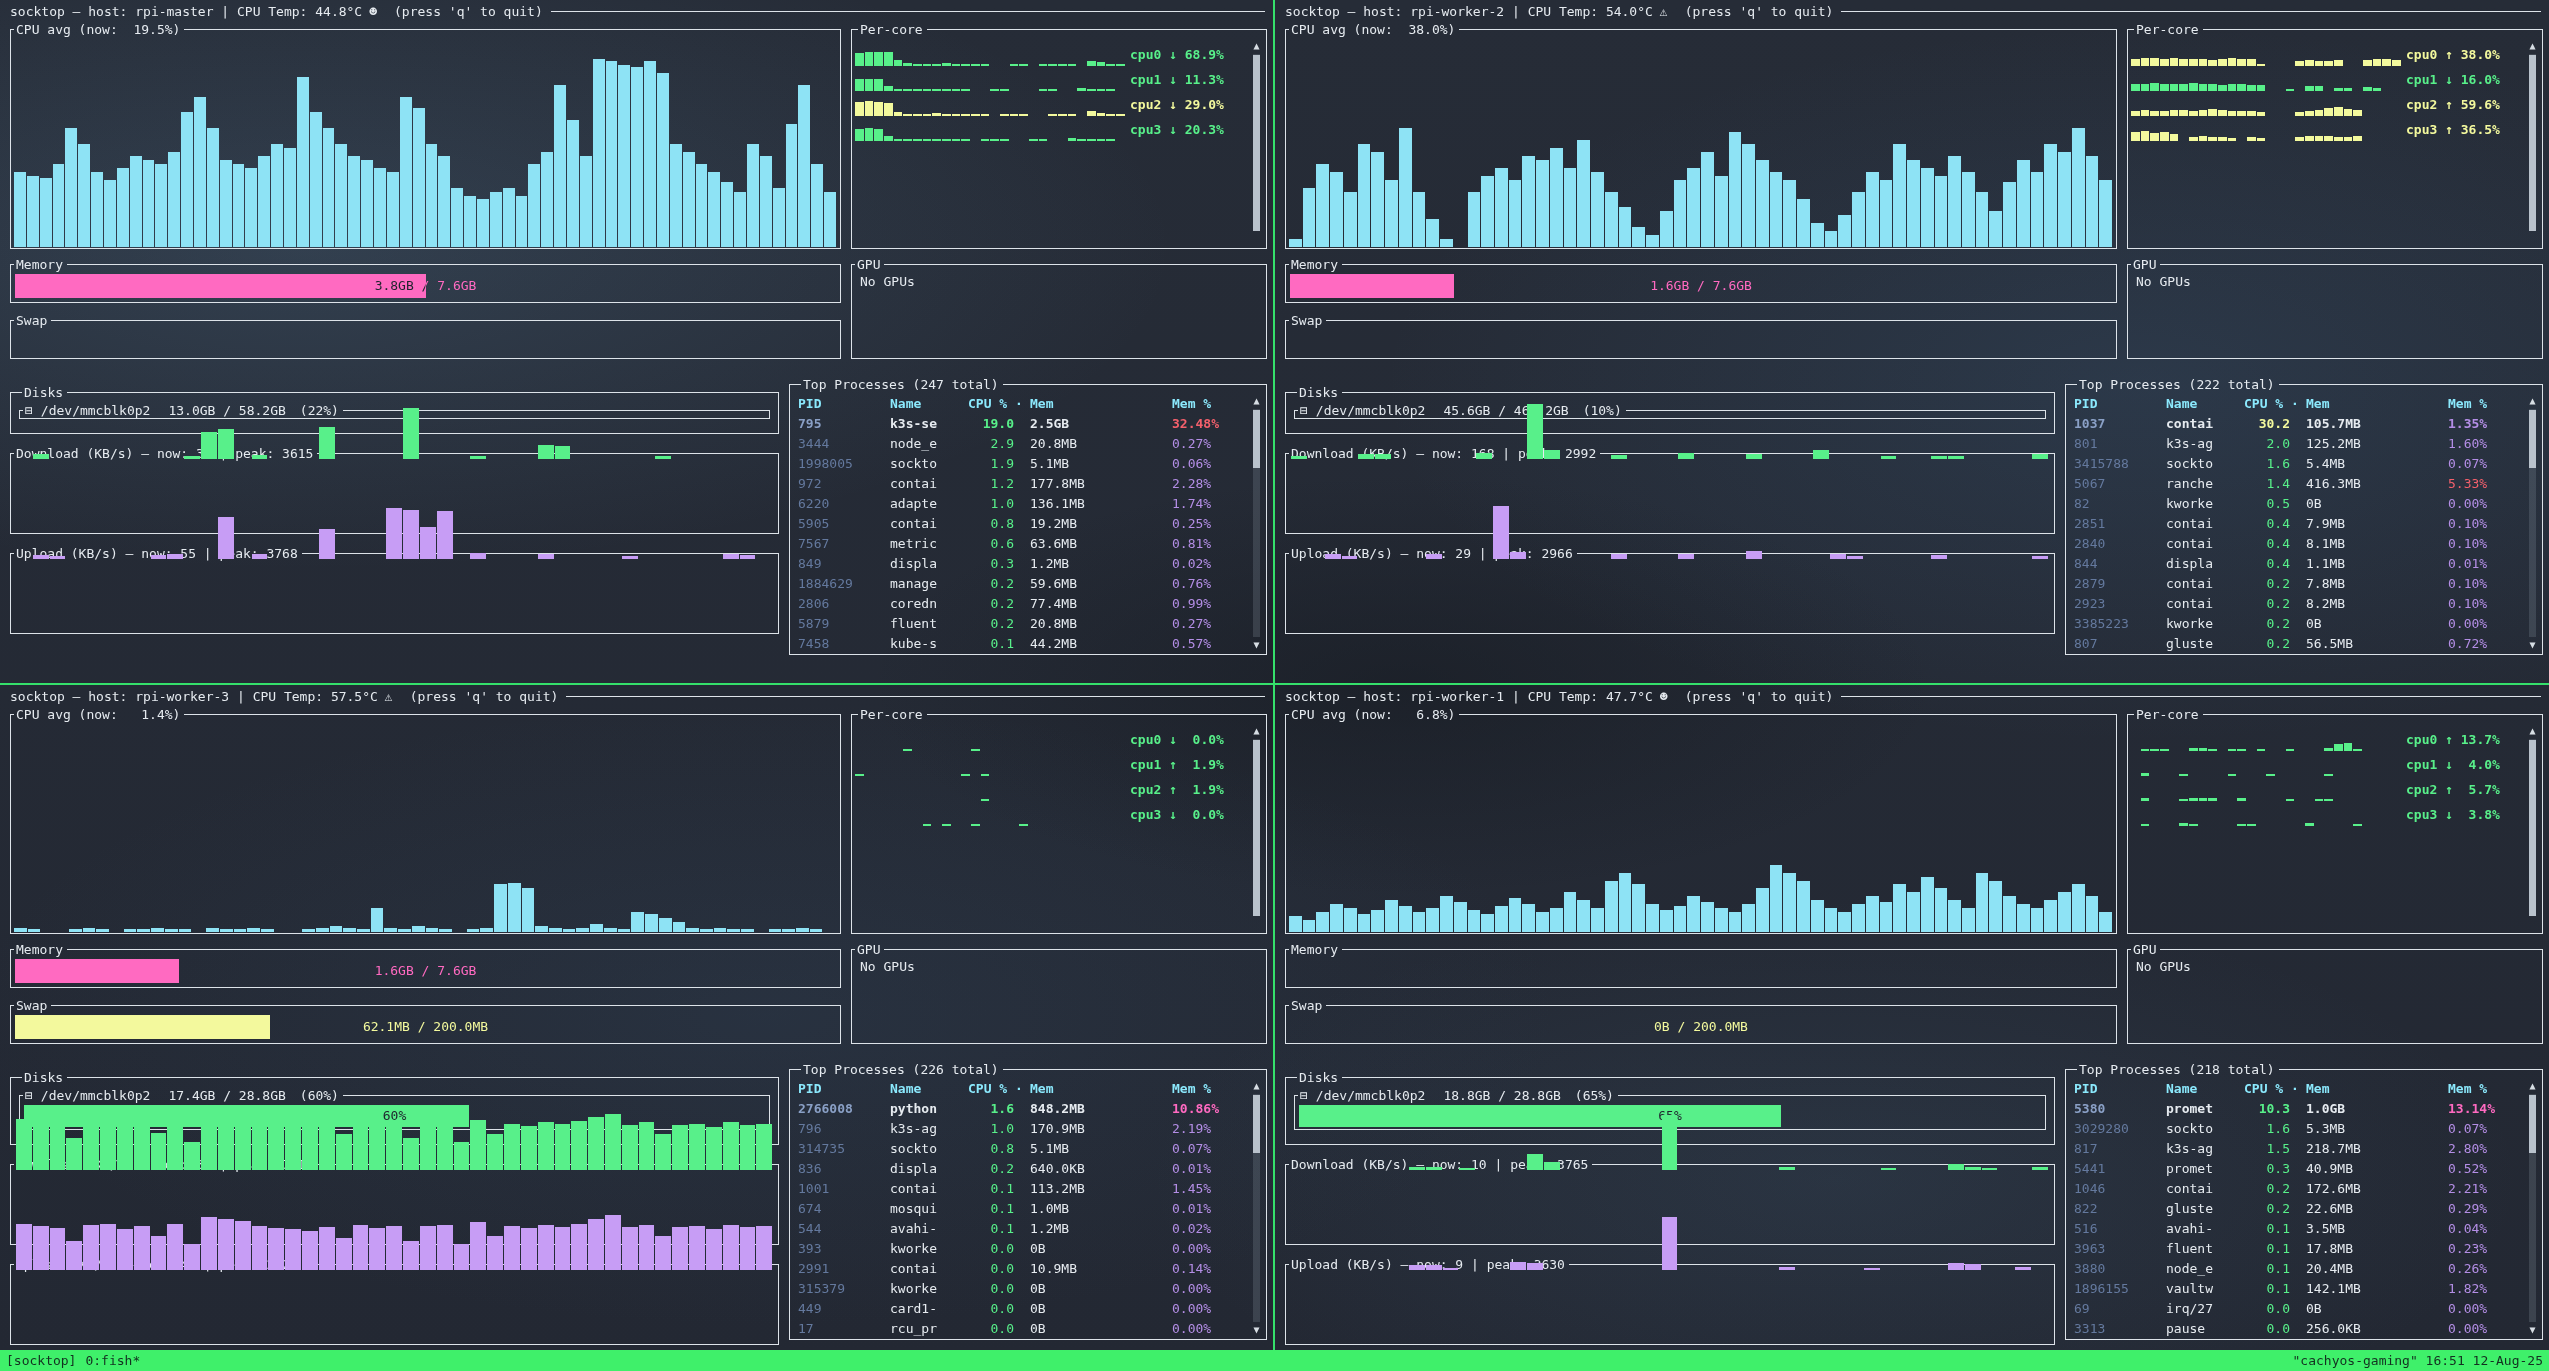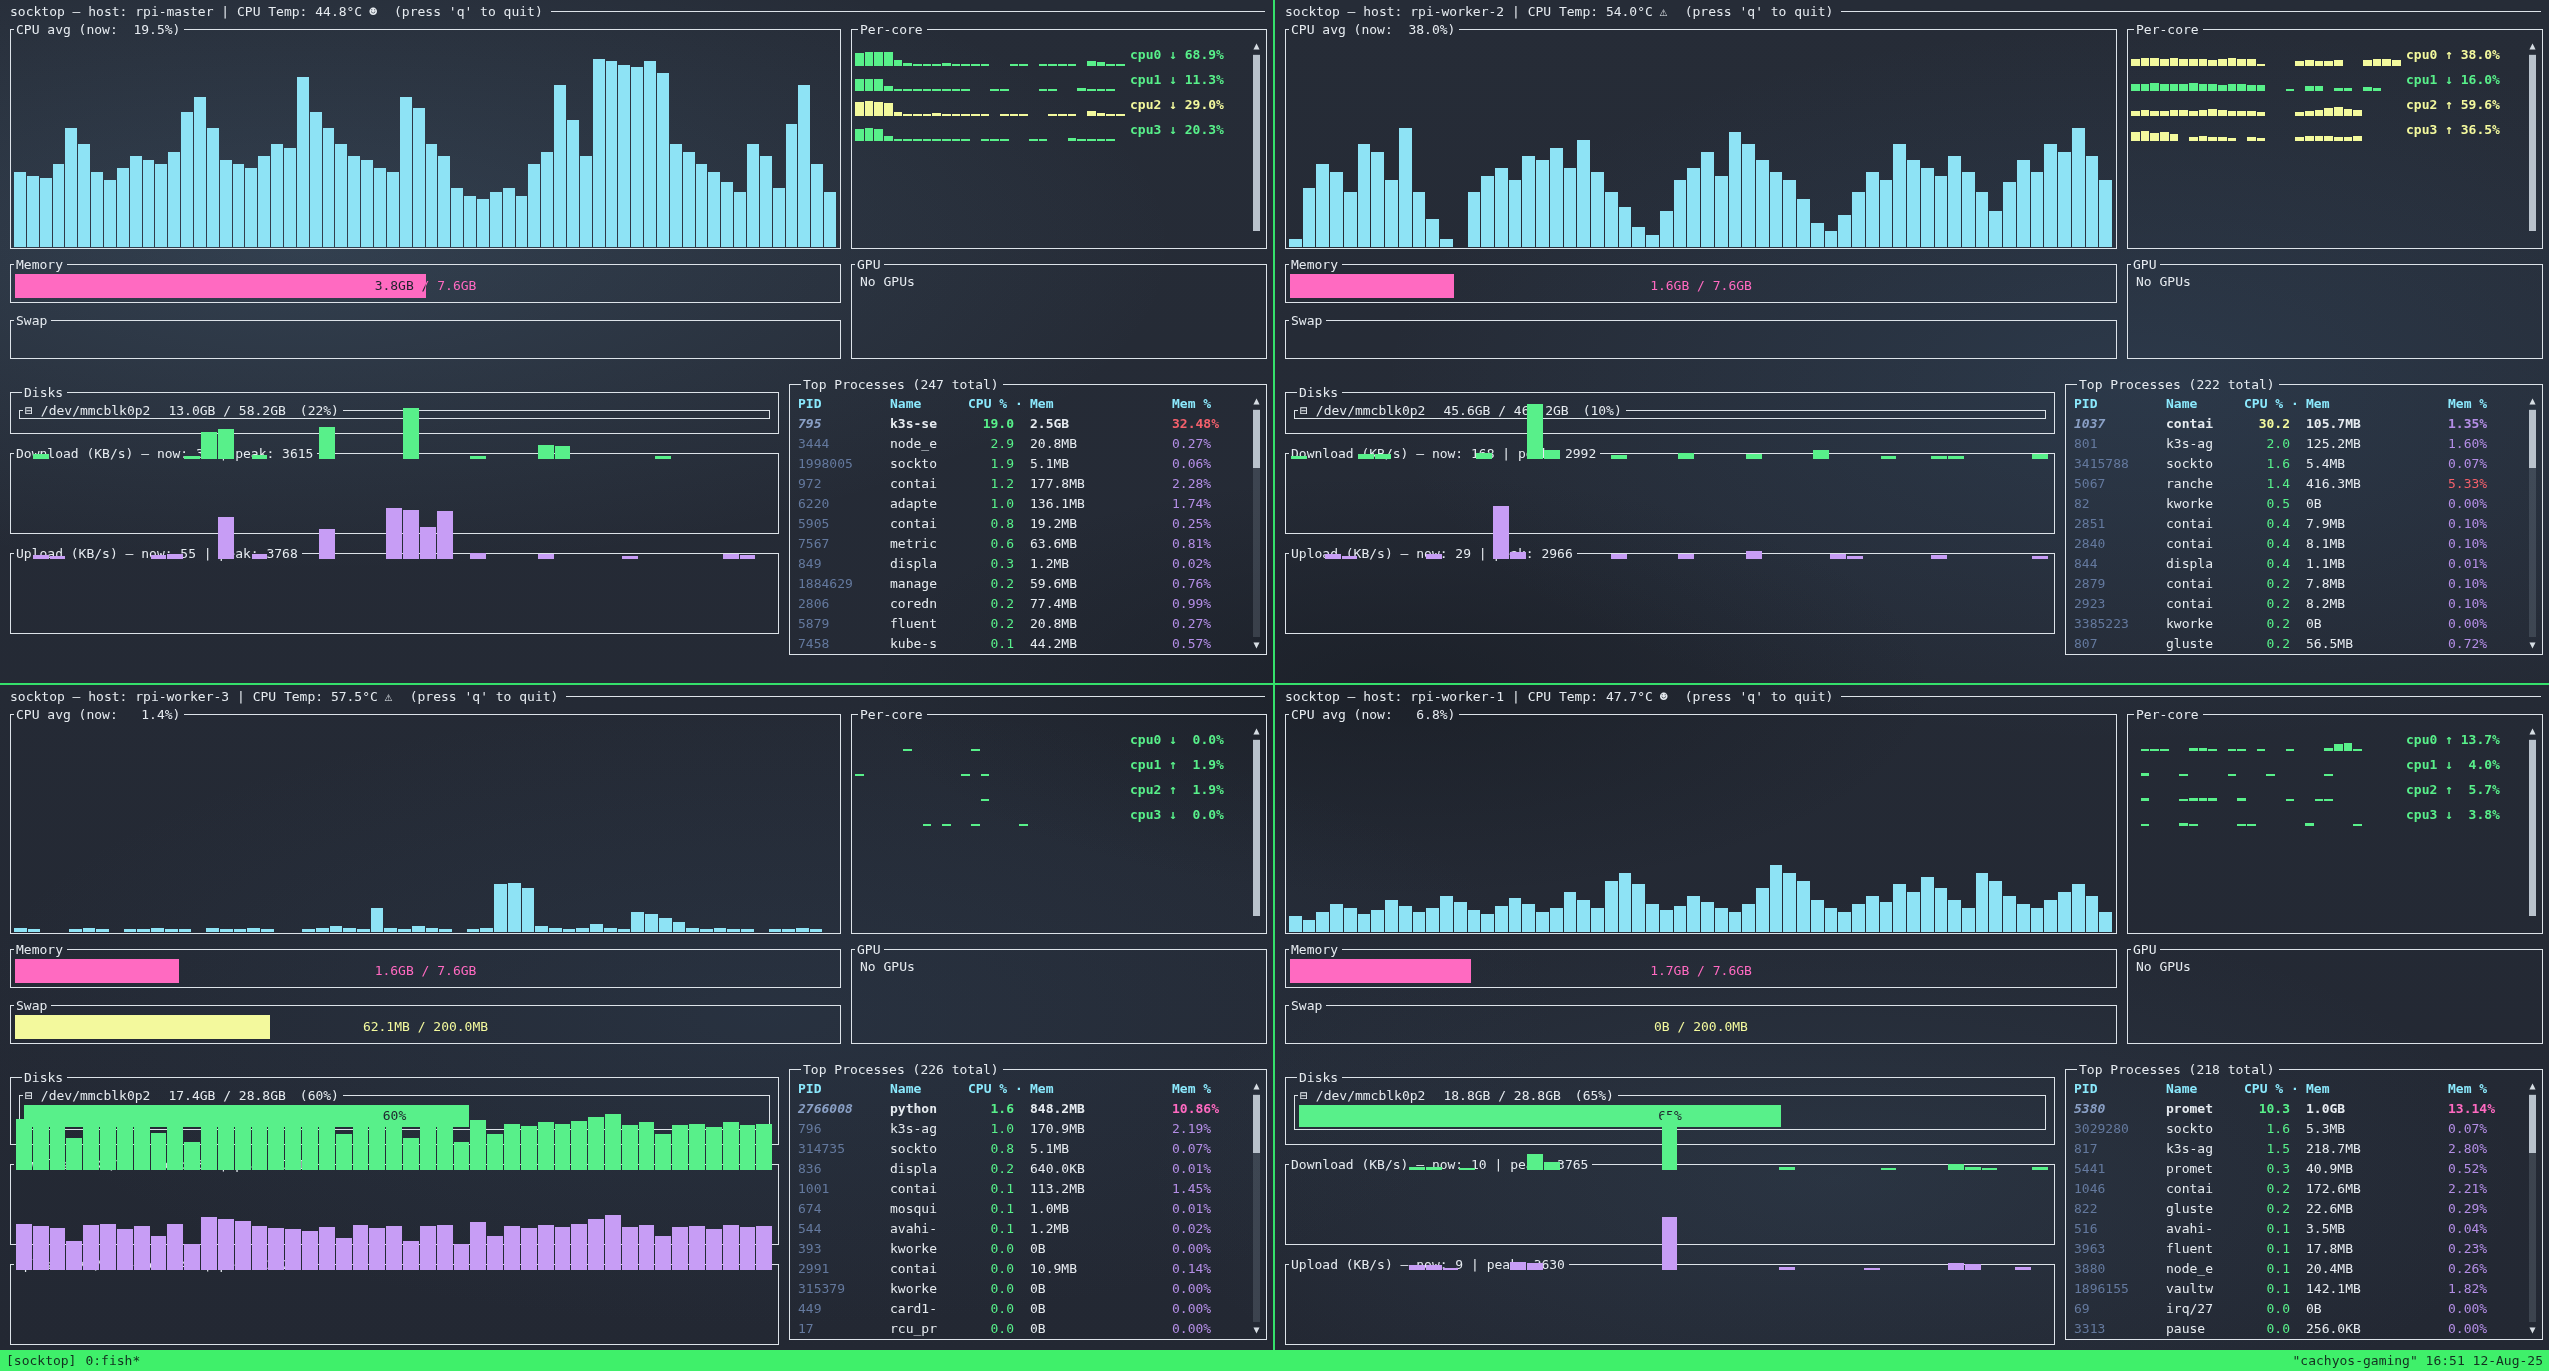--- a/index.html
+++ b/index.html
@@ -59,21 +59,21 @@
   .net-panel{height:88px;position:relative;box-sizing:border-box;}
   .net-chart{position:absolute;left:5px;right:5px;bottom:2px;height:58px;display:flex;align-items:flex-end;}
   .dl-chart i{background:var(--green);} .ul-chart i{background:var(--purple);}
   .proc-panel{width:478px;margin-top:-8px;position:relative;padding:2px 22px 8px 8px;height:278px;box-sizing:border-box;}
   .proc-head,.proc-row{display:grid;grid-template-columns:92px 78px 62px 142px 1fr;line-height:20px;white-space:pre;}
   .proc-head span{color:var(--cyan-header);font-weight:bold;}
   .c-pid{color:var(--pid-blue);} .c-name{color:var(--text);}
   .c-cpu{color:var(--green);text-align:right;padding-right:16px;}
   .c-mem{color:var(--text);} .c-memp{color:#b48ee6;}
   .cpu-yellow{color:var(--yellow);} .memp-red{color:var(--red);} .memp-pink{color:var(--pink);}
-  .r-bold span{font-weight:bold;} .r-bold .c-pid{color:var(--pid-blue-bold);font-style:italic;}
+  .r-bold span{font-weight:bold;} .r-bold .c-pid{color:var(--pid-blue-bold);}
   .vscroll{position:absolute;top:3px;bottom:3px;right:3px;width:13px;}
   .vscroll .arr{position:absolute;left:0;width:13px;text-align:center;font-size:10px;color:#d6dde3;line-height:12px;}
   .vscroll .arr.up{top:0;} .vscroll .arr.down{bottom:0;}
   .vscroll .track{position:absolute;top:14px;bottom:14px;left:3px;width:7px;background:rgba(150,162,176,0.22);}
   .vscroll .thumb{position:absolute;left:3px;width:7px;background:#b9c2cc;}
   .core-panel .thumb{top:15px;bottom:14px;}
   .proc-panel .thumb{top:15px;height:58px;}
   #statusbar{height:21px;background:var(--status-green);color:var(--status-text);
     display:flex;align-items:center;padding:0 6px;box-sizing:border-box;white-space:pre;}
   #statusbar .win{margin-left:9px;}
@@ -1441,25 +1441,20 @@
           <span class="arr up">▲</span>
           <span class="track"></span>
           <span class="thumb"></span>
         </div>
       </fieldset>
     </div>
     <div class="m-row">
       <div class="m-left">
         <fieldset class="mem-panel">
           <legend>Memory</legend>
-          <div class="gauge mem">
-            <div class="gfill" style="width: 22%;"></div>
-            <span class="glabel base">1.7GB / 7.6GB</span>
-            <span class="glabel clip" style="clip-path: inset(0px 78% 0px 0px);">1.7GB / 7.6GB</span>
-          </div>
         </fieldset>
         <fieldset class="swap-panel">
           <legend>Swap</legend>
           <div class="gauge swap">
             <div class="gfill" style="width: 0%;"></div>
             <span class="glabel base">0B / 200.0MB</span>
             <span class="glabel clip" style="clip-path: inset(0px 100% 0px 0px);">0B / 200.0MB</span>
           </div>
         </fieldset>
       </div>

